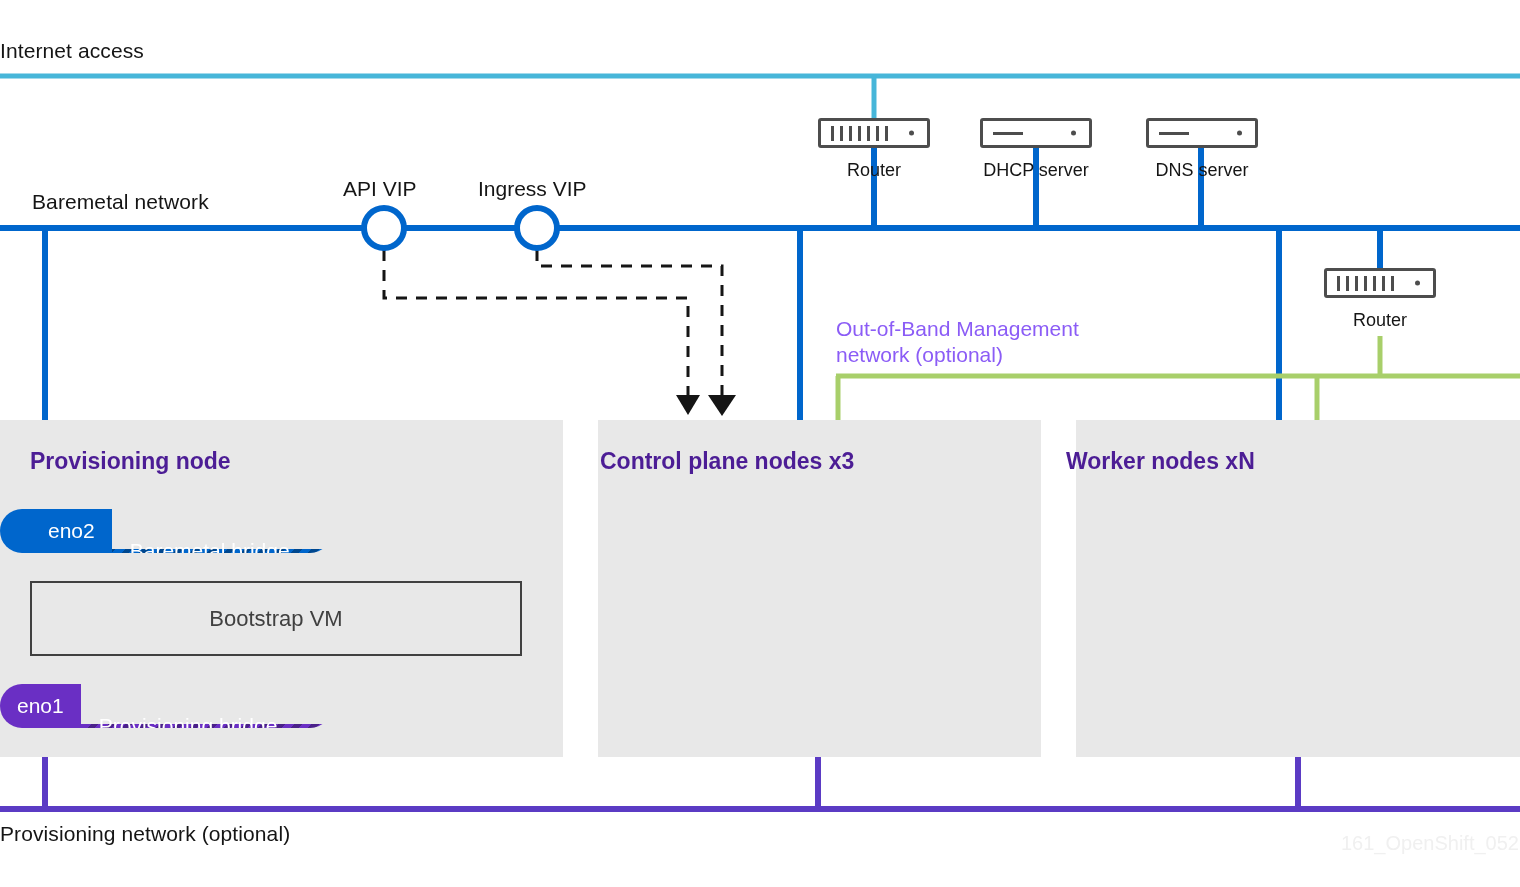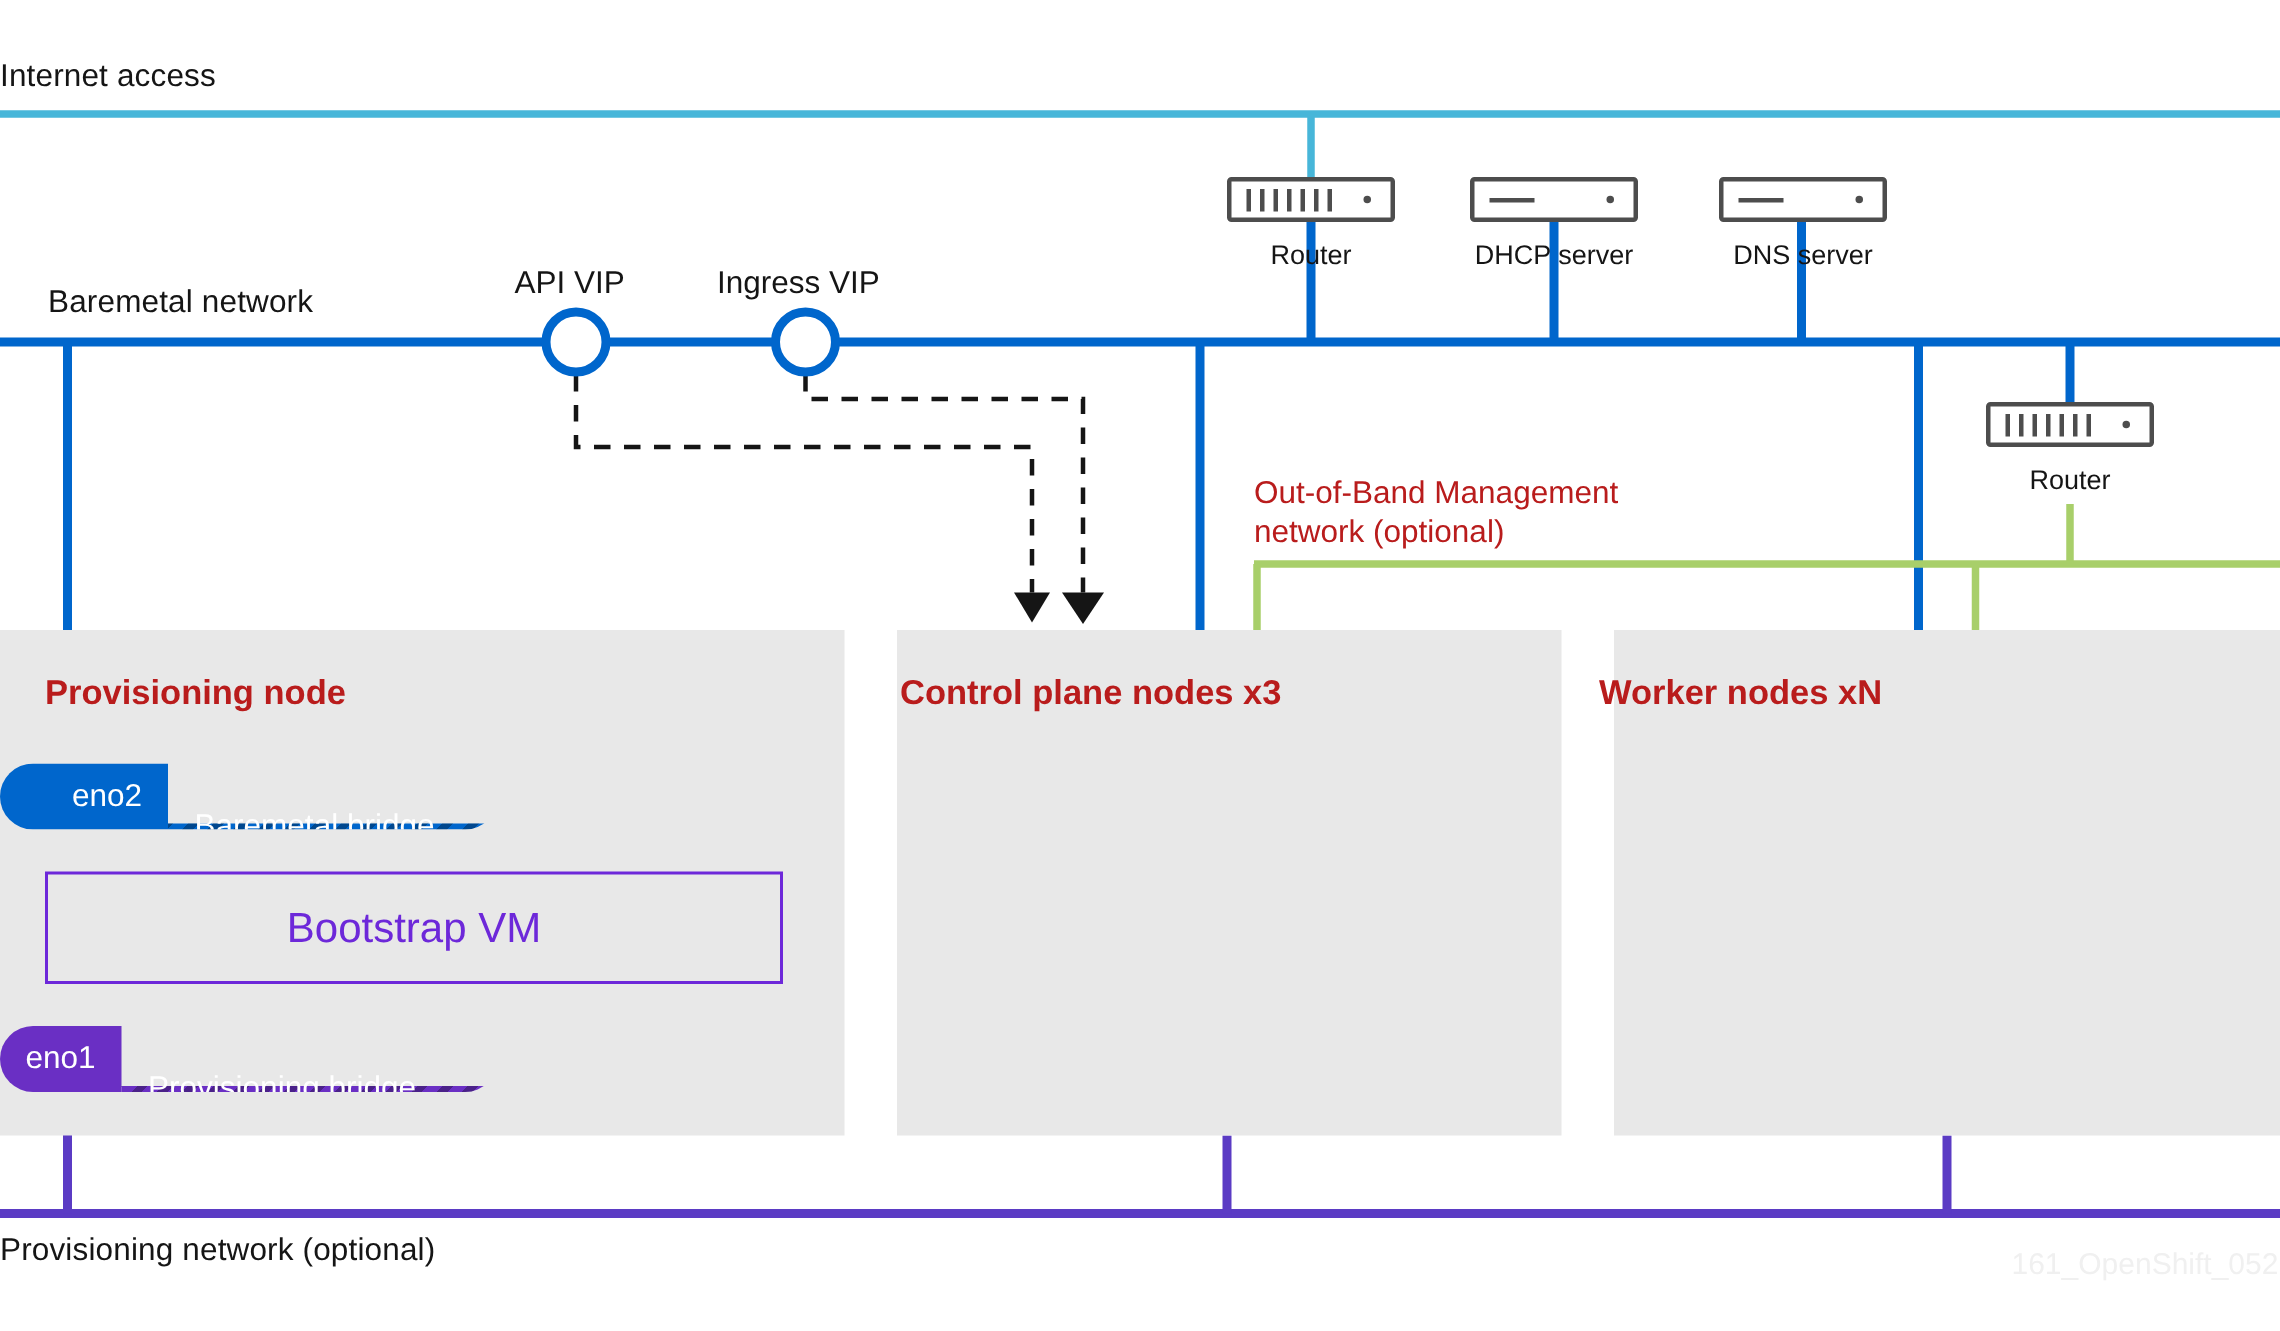--- a/index.html
+++ b/index.html
@@ -46,21 +46,21 @@
   .device-label {
     position: absolute;
     font-size: 18px;
     color: #151515;
     white-space: nowrap;
     text-align: center;
   }
   .oob-label {
     position: absolute;
     font-size: 21px;
-    color: #b91c1c;
+    color: #8b5cf6;
     line-height: 26px;
     white-space: pre-line;
   }
 
   
   .device-icon {
     position: absolute;
     box-sizing: border-box;
     border: 3px solid #4d4d4d;
     border-radius: 3px;
@@ -103,35 +103,35 @@
 
   
   .node-box {
     position: absolute;
     background: #e8e8e8;
   }
   .node-title {
     position: absolute;
     font-size: 23px;
     font-weight: bold;
-    color: #b91c1c;
+    color: #4c1d95;
     white-space: nowrap;
   }
 
   
   .bootstrap-vm {
     position: absolute;
     box-sizing: border-box;
-    border: 2px solid #6d28d9;
+    border: 2px solid #404040;
     background: #e8e8e8;
     display: flex;
     align-items: center;
     justify-content: center;
-    font-size: 28px;
-    color: #6d28d9;
+    font-size: 22px;
+    color: #404040;
   }
 
   
   .bridge {
     position: absolute;
     height: 44px;
     border-radius: 22px;
     display: flex;
     align-items: stretch;
     overflow: hidden;

